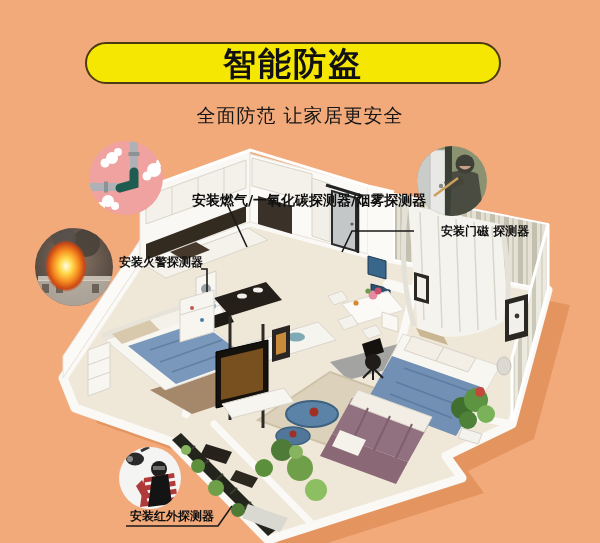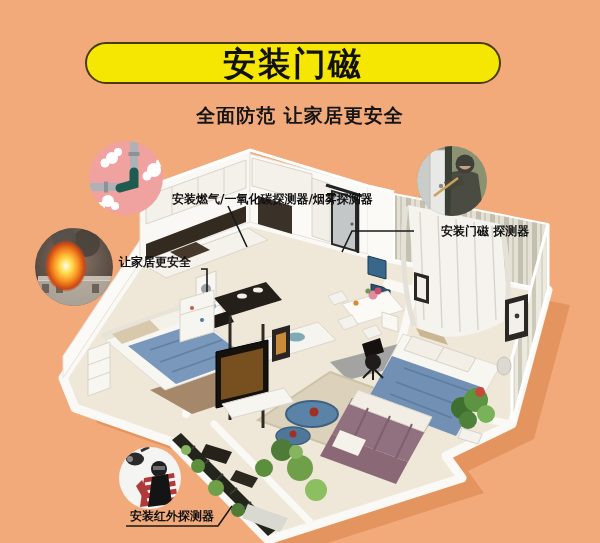--- a/index.html
+++ b/index.html
@@ -11,36 +11,36 @@
   .banner{
     position:absolute;left:85px;top:42px;width:416px;height:42px;
     background:#F6E703;border:2px solid #4A3B12;border-radius:23px;
     box-sizing:border-box;display:flex;align-items:center;justify-content:center;
   }
   .banner .title{
     font-size:33px;font-weight:bold;color:#111;line-height:1;letter-spacing:2px;
   }
   .subtitle{
     position:absolute;left:0;top:103px;width:600px;text-align:center;
-    font-size:19px;font-weight:bold;color:#151515;letter-spacing:1px;
+    font-size:19px;font-weight:normal;color:#151515;letter-spacing:1px;
   }
   .scene{position:absolute;left:0;top:0;width:600px;height:543px;}
   .label{
     position:absolute;font-weight:bold;color:#101010;white-space:nowrap;
     font-size:12px;line-height:1.2;
   }
-  .label.small{font-size:12px;}
+  .label.small{font-size:14px;padding-left:20px;}
 </style>
 </head>
 <body>
 
 <div class="stage">
 
   <div class="banner">
-    <span class="title">安装门磁</span>
+    <span class="title">智能防盗</span>
   </div>
   <div class="subtitle">全面防范 让家居更安全</div>
 
   <svg class="scene" viewBox="0 0 600 543">
     <defs>
       <pattern id="stripeA" width="14" height="12" patternUnits="userSpaceOnUse">
         <rect width="14" height="12" fill="#E4E0D3"></rect>
         <rect width="5" height="12" fill="#C4C0B0"></rect>
         <rect x="8" width="2" height="12" fill="#CFCBBC"></rect>
       </pattern>
@@ -316,17 +316,17 @@
         <rect x="153" y="466" width="12" height="4" fill="#6E6E6E"></rect>
         <polygon points="144,478 174,473 178,502 140,507" fill="#B03A3A"></polygon>
         <path d="M145,484 L176,479 M146,492 L177,487 M147,500 L178,495" stroke="#F2F2F0" stroke-width="3" fill="none"></path>
         <polygon points="152,477 168,474 172,504 148,507" fill="#141414"></polygon>
         <polygon points="142,480 150,496 144,500 136,486" fill="#B03A3A"></polygon>
       </g>
     </g>
   </svg>
 
   <div class="label small" style="left:172px;top:192px;">安装燃气/一氧化碳探测器/烟雾探测器</div>
-  <div class="label" style="left:119px;top:255px;">让家居更安全</div>
+  <div class="label" style="left:119px;top:255px;">安装火警探测器</div>
   <div class="label" style="left:421px;top:224px;padding-left:20px;">安装门磁 探测器</div>
   <div class="label" style="left:130px;top:510px;font-family:Liberation Mono, monospace;">安装红外探测器</div>
 
 </div>
 
 </body></html>

